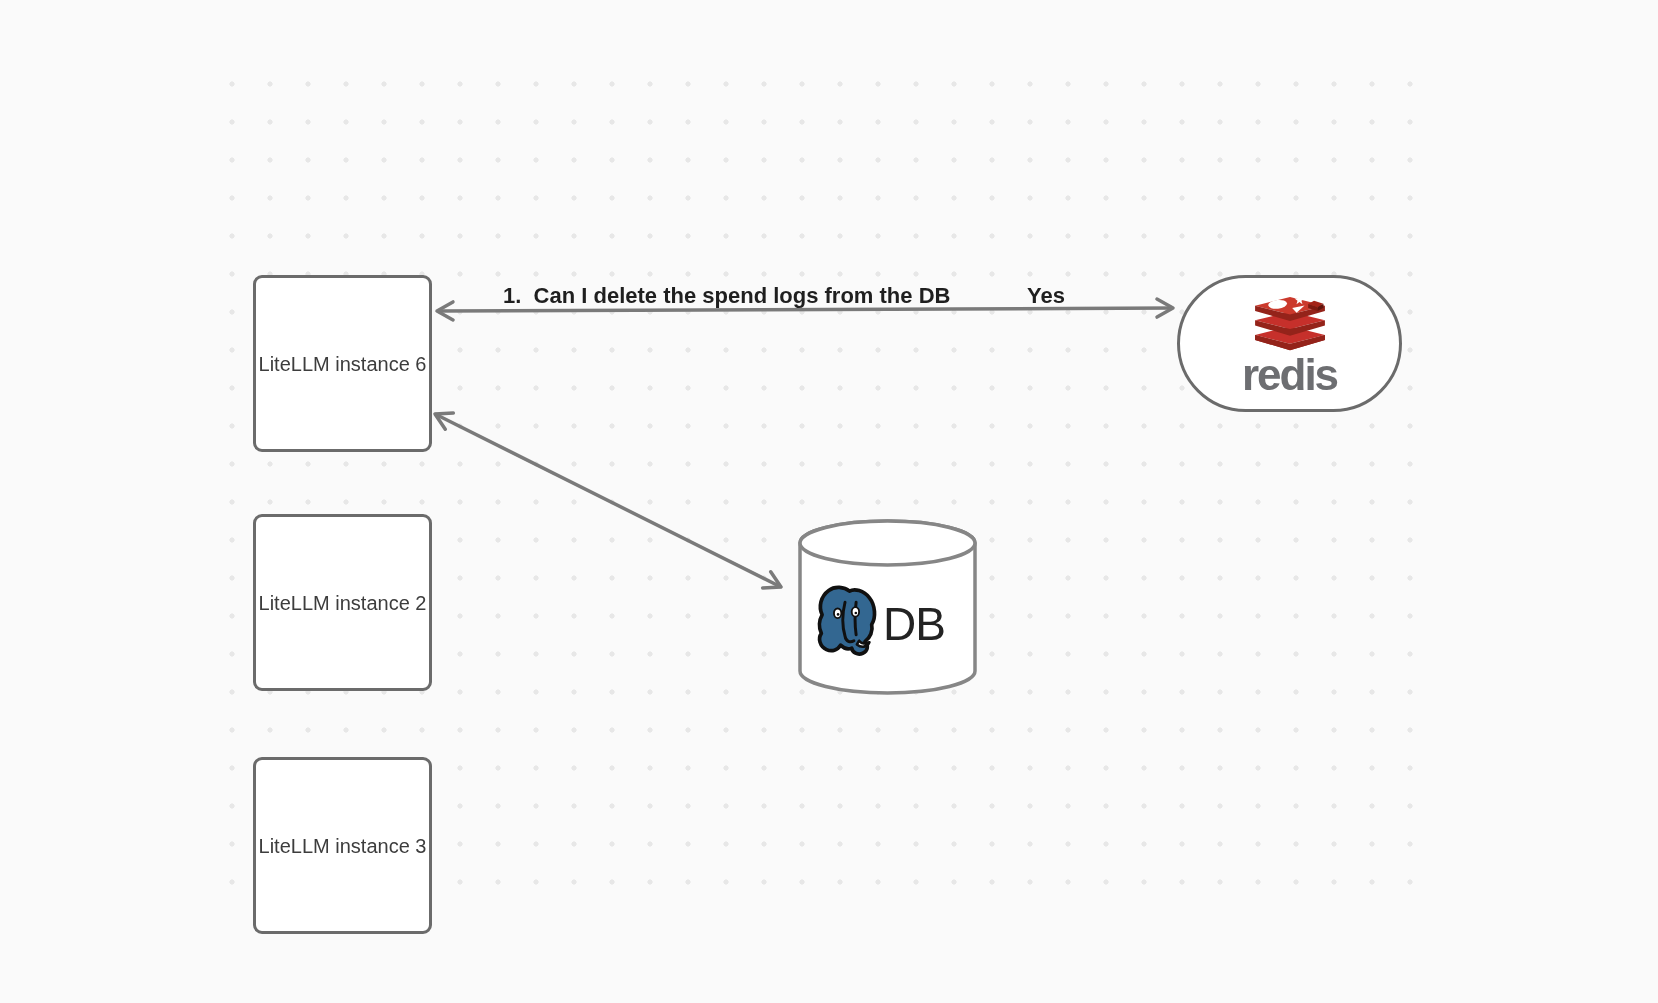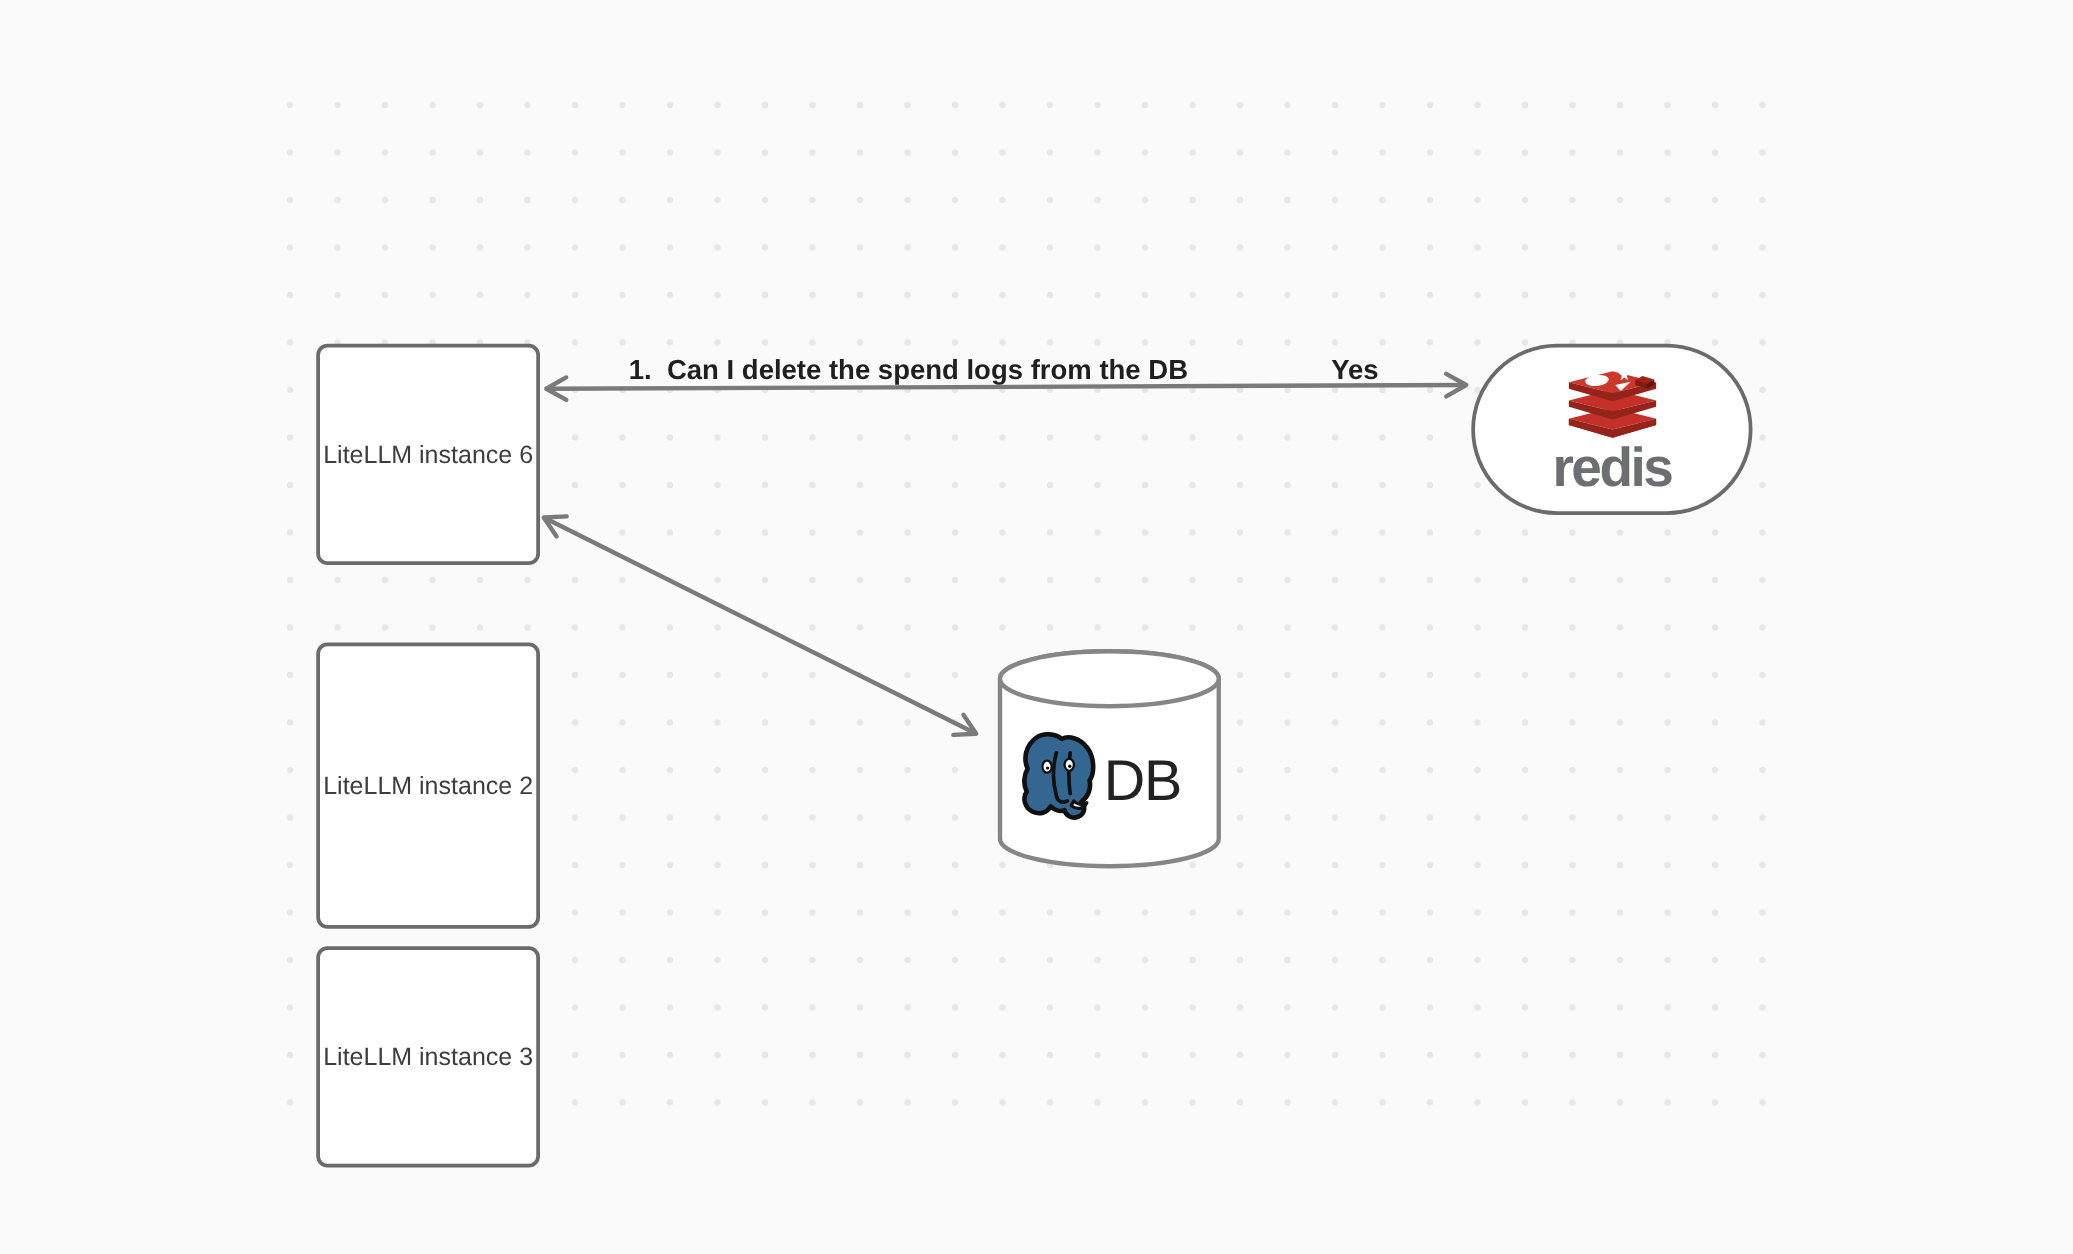--- a/index.html
+++ b/index.html
@@ -20,39 +20,39 @@
     background:#ffffff;
     border:3px solid #6b6b6b;
     border-radius:9px;
     display:flex;align-items:center;justify-content:center;
     box-sizing:border-box;
   }
   .node-label{
     color:#3d3d3d;font-size:20px;line-height:1.2;text-align:center;
   }
   .inst1{left:253px;top:275px;width:179px;height:177px;}
-  .inst2{left:253px;top:514px;width:179px;height:229px;}
+  .inst2{left:253px;top:514px;width:179px;height:177px;}
   .inst3{left:253px;top:757px;width:179px;height:177px;justify-content:center;}
   .redis-node{
     left:1177px;top:275px;width:225px;height:137px;
     border-radius:74px;
     border-width:3.5px;
     flex-direction:column;
   }
   .redis-word{
     color:#6d6e71;font-size:44px;font-weight:700;letter-spacing:-2px;
     line-height:1;margin-top:-4px;
   }
   .edge-label{
     position:absolute;
     color:#1f1f1f;font-size:22px;font-weight:700;line-height:1.2;
     white-space:pre;
   }
   .lbl1{left:503px;top:283px;}
-  .lbl1yes{left:1027px;top:283px;margin-left:38px;}
+  .lbl1yes{left:1027px;top:283px;}
   .lbl2{left:570px;top:458px;}
   .overlay{position:absolute;left:0;top:0;}
   .db-label{
     position:absolute;left:883px;top:601px;
     color:#232323;font-size:46px;font-weight:500;line-height:1;letter-spacing:-1px;
   }
 </style>
 </head>
 <body>
 

